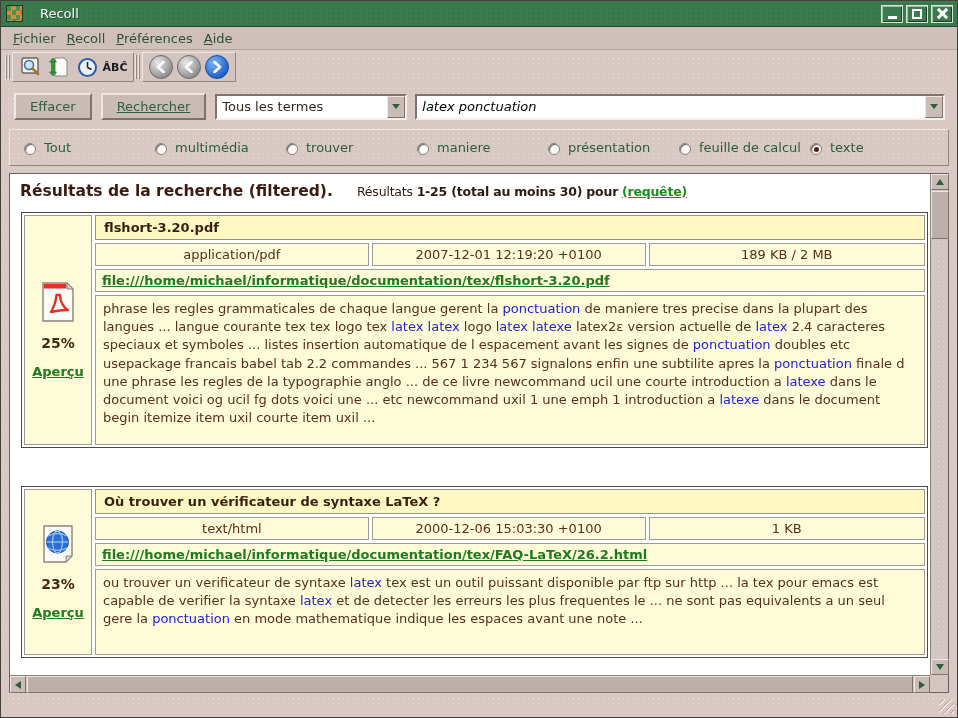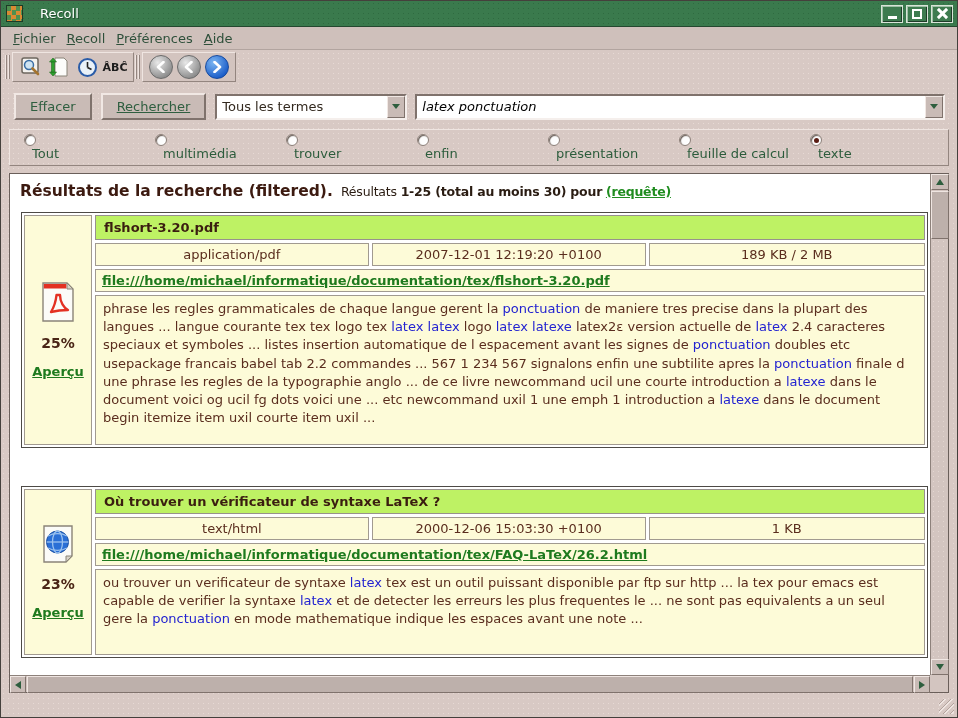--- a/index.html
+++ b/index.html
@@ -64,47 +64,47 @@
   .combo-query { flex:1; color:#6e2819; }
   .combo-arrow-btn { width:18px; background:#c9bbb6; display:flex; align-items:center; justify-content:center; cursor:pointer;
                      border-top:1px solid #f1e8e4; border-left:1px solid #f1e8e4;
                      border-bottom:1px solid #7f726c; border-right:1px solid #7f726c; }
   .tri-down { width:0; height:0; border-left:4px solid rgba(0,0,0,0); border-right:4px solid rgba(0,0,0,0); border-top:5px solid #2e5e3e; }
 
   
   .filter-panel { margin:9px 8px 0 8px; height:37px; display:flex; align-items:center; padding-left:14px;
                   border-top:1px solid #efe5e1; border-left:1px solid #efe5e1;
                   border-bottom:1px solid #93857f; border-right:1px solid #93857f; }
-  .radio-item { display:flex; align-items:flex-start; width:131px; cursor:pointer;flex-direction:column; }
+  .radio-item { display:flex; align-items:flex-end; width:131px; cursor:pointer; }
   .radio-item:last-child { width:auto; }
   .radio-circle { width:12px; height:12px; border-radius:50%; background:#fdfdfd; flex:0 0 12px;
                   box-shadow:inset 1px 1px 1px #6a5f58, inset -1px -1px 1px #ffffff; border:1px solid #8c7f78;
                   display:flex; align-items:center; justify-content:center; }
   .radio-dot { width:5px; height:5px; border-radius:50%; background:#5a1c12; display:none; }
   .radio-item.selected .radio-dot { display:block; }
   .radio-label { margin-left:8px; color:#2c5c3c; font-size:13px; }
 
   
   .results-frame { margin:7px 8px 0 8px; height:520px; flex:0 0 520px;
                    border:1px solid #6a5f5a; background:#fff;
                    display:grid; grid-template-columns:1fr 18px; grid-template-rows:1fr 17px; }
   .results-content { background:#fff; overflow:hidden; padding:6px 0 0 4px; }
 
   .results-header { margin:2px 0 12px 6px; }
   .rh-title { font-size:15.5px; font-weight:bold; color:#3c1a10; }
-  .rh-small { font-size:12.5px; color:#2a1c12; margin-left:4px; letter-spacing:-0.2px; }
+  .rh-small { font-size:12.5px; color:#2a1c12; margin-left:20px; letter-spacing:-0.2px; }
   .rh-range { font-weight:bold; }
   .rh-query { font-weight:bold; color:#1f8c1f; text-decoration:underline; cursor:pointer; }
 
   .result-block { margin:0 2px 0 7px; border:1px solid #4d4a46; background:#fff; padding:2px;
                   display:grid; grid-template-columns:68px 1fr; gap:3px; }
   .result-side { border:1px solid #a19a90; background:#fdfbd8; display:flex; flex-direction:column;
                  align-items:center; justify-content:center; gap:13px; }
   .result-main { display:grid; grid-template-rows:auto auto auto 1fr; gap:3px; }
-  .res-title { background:#bef264; border:1px solid #98928d; padding:4px 8px; font-weight:bold; color:#3a1d10; }
+  .res-title { background:#fef9c3; border:1px solid #98928d; padding:4px 8px; font-weight:bold; color:#3a1d10; }
   .res-meta { display:grid; grid-template-columns:1fr 1fr 1.01fr; gap:3px; }
   .meta-cell { background:#fdfbd8; border:1px solid #a19a90; text-align:center; padding:3px 12px; color:#5a2d1e; }
   .res-url { background:#fdfbd8; border:1px solid #a19a90; padding:3px 6px; white-space:nowrap; overflow:hidden; }
   .res-url a, .preview-link { color:#1e7a1e; text-decoration:underline; cursor:pointer;font-weight:bold; }
   .res-snippet { background:#fdfbd8; border:1px solid #a19a90; padding:4px 7px 6px 7px; color:#5a2d1e; line-height:1.4; }
   .res-snippet .hl { color:#2323d0; }
   .snippet-1 { min-height:150px; }
   .snippet-2 { min-height:86px; }
   .block-gap { height:38px; }
   .pct { font-weight:bold; font-size:14px; color:#4a2516; }
@@ -239,21 +239,21 @@
     <div class="radio-item">
       <div class="radio-circle"></div>
       <span class="radio-label">multimédia</span>
     </div>
     <div class="radio-item">
       <div class="radio-circle"></div>
       <span class="radio-label">trouver</span>
     </div>
     <div class="radio-item">
       <div class="radio-circle"></div>
-      <span class="radio-label">enfin</span>
+      <span class="radio-label">maniere</span>
     </div>
     <div class="radio-item">
       <div class="radio-circle"></div>
       <span class="radio-label">présentation</span>
     </div>
     <div class="radio-item">
       <div class="radio-circle"></div>
       <span class="radio-label">feuille de calcul</span>
     </div>
     <div class="radio-item selected">

